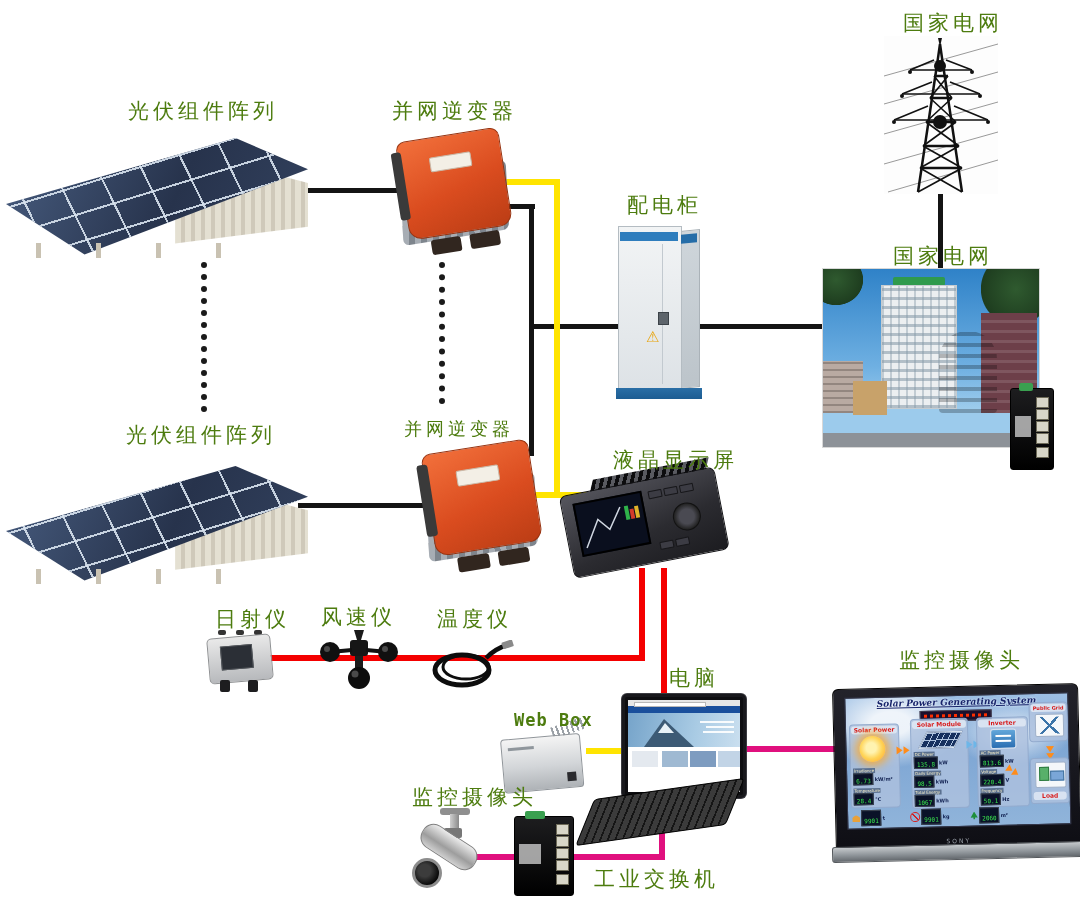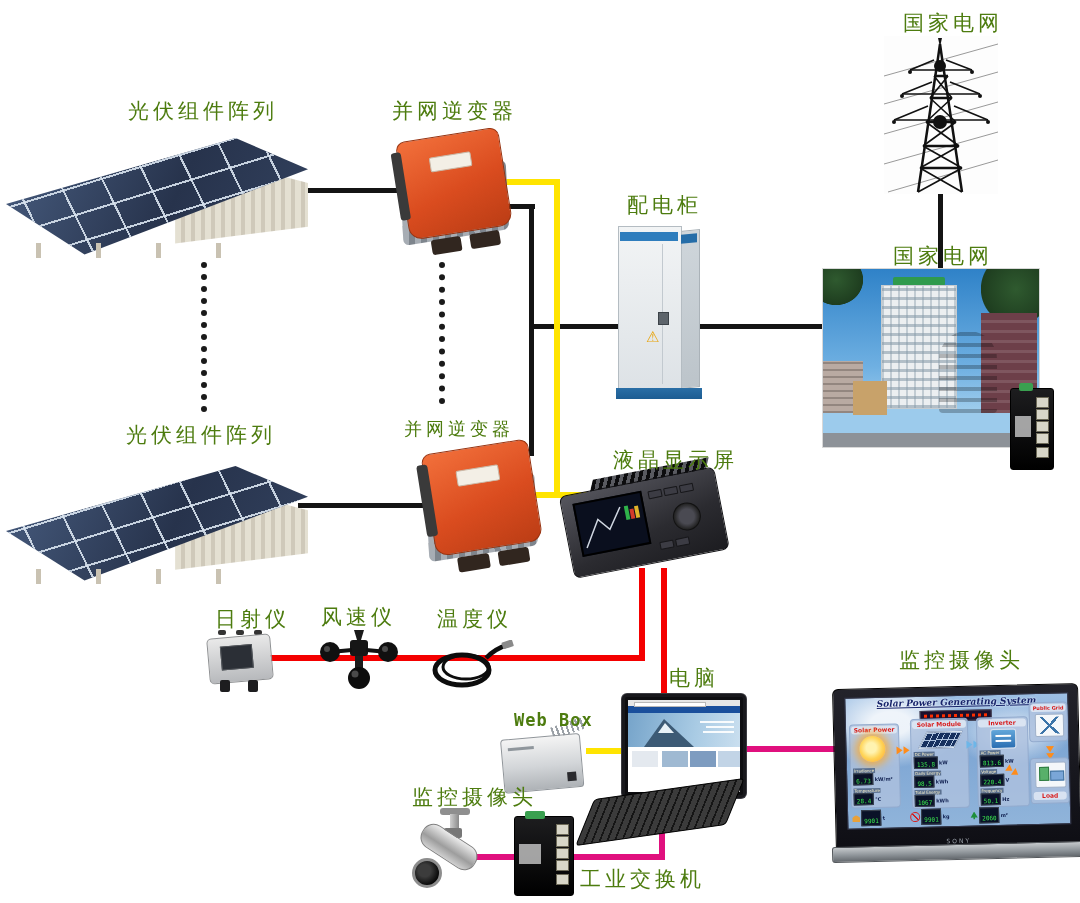--- a/index.html
+++ b/index.html
@@ -214,21 +214,21 @@
   <div class="lbl" style="left:893px;top:242px;">国家电网</div>
   <div class="lbl" style="left:126px;top:421px;">光伏组件阵列</div>
   <div class="lbl" style="left:404px;top:417px;font-size:18px;">并网逆变器</div>
   <div class="lbl" style="left:613px;top:446px;">液晶显示屏</div>
   <div class="lbl" style="left:215px;top:605px;">日射仪</div>
   <div class="lbl" style="left:321px;top:603px;">风速仪</div>
   <div class="lbl" style="left:437px;top:605px;">温度仪</div>
   <div class="lbl" style="left:669px;top:664px;">电脑</div>
   <div class="lbl lbl-en" style="left:514px;top:710px;">Web Box</div>
   <div class="lbl" style="left:412px;top:783px;">监控摄像头</div>
-  <div class="lbl" style="left:580px;top:865px;">工业交换机</div>
+  <div class="lbl" style="left:594px;top:865px;">工业交换机</div>
   <div class="lbl" style="left:899px;top:646px;">监控摄像头</div>
 
   <div class="dev" style="left:6px;top:138px;width:302px;height:120px;">
     <div class="pv-frame"></div>
     <div class="pv-panel"></div>
     <div class="pv-leg" style="left:30px;"></div>
     <div class="pv-leg" style="left:90px;"></div>
     <div class="pv-leg" style="left:150px;"></div>
     <div class="pv-leg" style="left:210px;"></div>
   </div>

